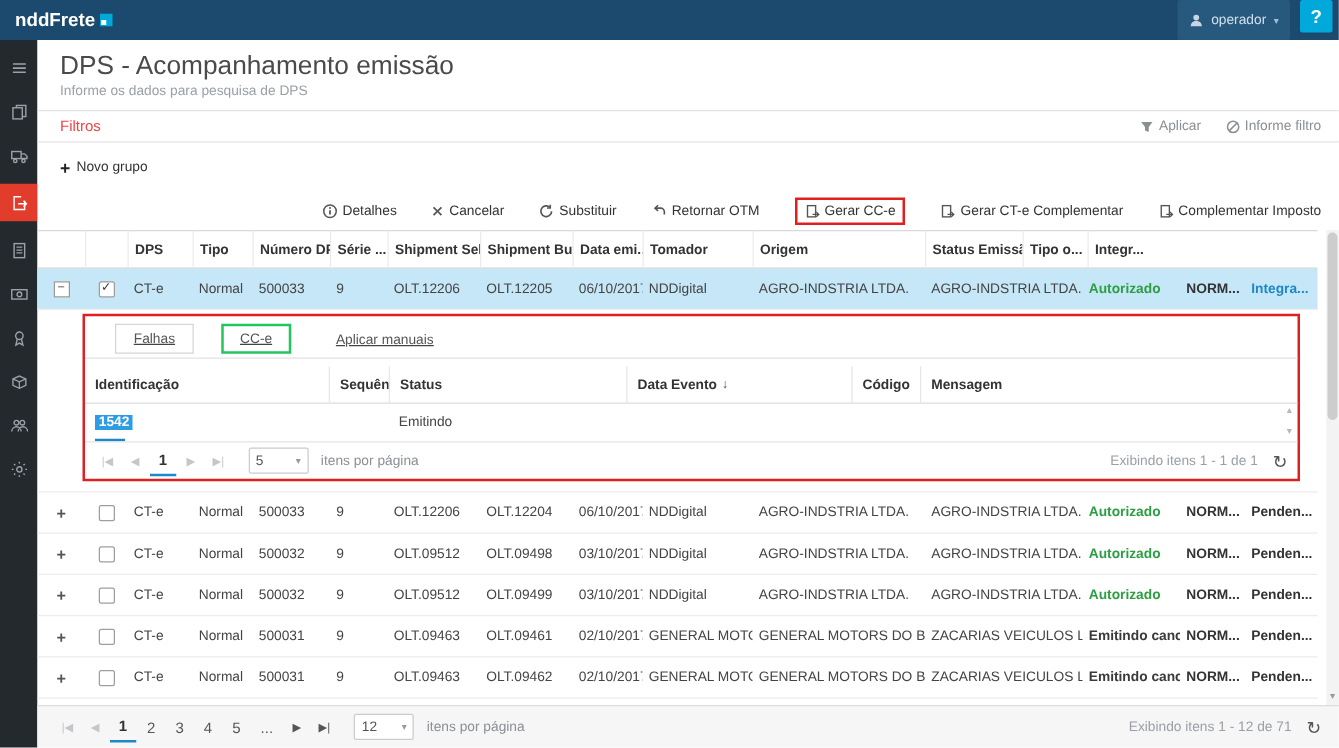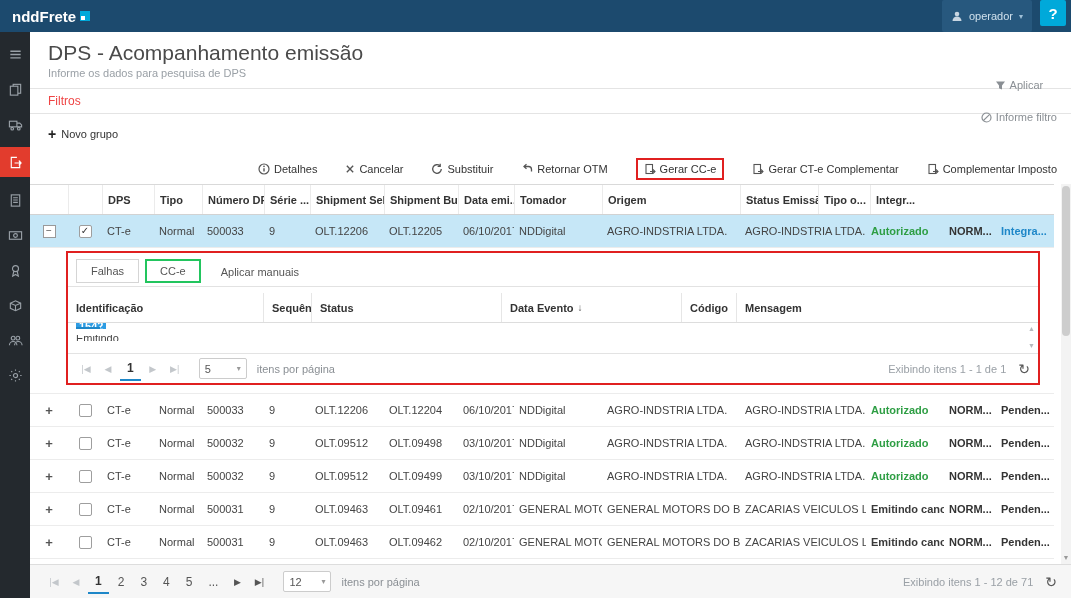--- a/index.html
+++ b/index.html
@@ -23,21 +23,21 @@
   .side-item{width:30px;height:24px;display:flex;align-items:center;justify-content:center;cursor:pointer;}
   .side-item.active{background:#e23c2d;height:30px;}
   
   .main{position:absolute;left:30px;top:32px;width:1041px;height:566px;background:#fff;}
   .page-header{height:56px;padding:9px 18px 0;}
   .page-title{font-size:21px;color:#4a4a4a;font-weight:400;}
   .page-subtitle{font-size:11px;color:#9aa0a6;margin-top:2px;}
   .filters-bar{height:26px;border-top:1px solid #e4e4e4;border-bottom:1px solid #e4e4e4;
                display:flex;align-items:center;justify-content:space-between;padding:0 14px 0 18px;}
   .filters-title{font-size:12px;color:#ef4444;}
-  .filters-actions{display:flex;gap:20px;align-items:center;color:#8a8f94;font-size:11px;flex-direction:column;}
+  .filters-actions{display:flex;gap:20px;align-items:center;color:#8a8f94;font-size:11px;}
   .filter-action{display:flex;align-items:center;gap:4px;cursor:pointer;}
   .novo-grupo{height:40px;padding:0 18px;display:flex;align-items:center;gap:5px;font-size:11px;color:#333;cursor:pointer;}
   .novo-plus{font-weight:bold;font-size:14px;color:#222;}
   .grid-toolbar{height:30px;display:flex;justify-content:flex-end;align-items:center;gap:28px;
                 padding-right:14px;font-size:11px;color:#333;}
   .tb-action{display:flex;align-items:center;gap:4px;cursor:pointer;white-space:nowrap;}
   .tb-action.highlight{border:2px solid #e02020;padding:3px 6px;}
   
   .grid{width:1024px;border-top:1px solid #d9d9d9;}
   .grid-row{display:flex;align-items:center;height:33px;border-bottom:1px solid #ececec;font-size:11px;color:#444;}
@@ -54,31 +54,31 @@
   .c-tipoo{width:52px;font-weight:bold;color:#333;}
   .c-integr{width:58px;font-weight:bold;color:#333;}.c-integr.blue{color:#1e87c8;}
   .expand-box{width:13px;height:13px;border:1px solid #999;background:#fff;display:flex;align-items:center;
               justify-content:center;font-size:10px;color:#555;line-height:1;}
   .plus{font-size:13px;color:#555;font-weight:bold;}
   .checkbox{width:13px;height:13px;border:1px solid #9e9e9e;border-radius:2px;background:#fff;
             display:flex;align-items:center;justify-content:center;font-size:10px;color:#333;line-height:1;}
   
   .detail-wrap{padding:3px 20px 8px 36px;border-bottom:1px solid #ececec;}
   .detail-panel{width:974px;border:2px solid #e02020;background:#fff;position:relative;}
-  .detail-tabs{display:flex;gap:6px;padding:6px 8px 0 8px;height:34px;border-bottom:1px solid #e2e2e2;align-items:flex-end;}
+  .detail-tabs{display:flex;gap:22px;padding:6px 8px 0 24px;height:34px;border-bottom:1px solid #e2e2e2;align-items:flex-end;text-decoration:underline;}
   .tab{font-size:11px;color:#555;padding:5px 14px;cursor:pointer;margin-bottom:3px;}
   .tab.plain{border:1px solid #d5d5d5;background:#fff;}
   .tab.cce{border:2px solid #22c55e;padding:4px 13px;background:#fff;}
   .detail-grid-head{display:flex;align-items:center;height:30px;margin-top:6px;border-bottom:1px solid #ddd;
                     font-weight:bold;font-size:11px;color:#333;}
   .dcell{padding:0 8px;white-space:nowrap;overflow:hidden;text-overflow:ellipsis;height:100%;display:flex;align-items:center;gap:4px;}
   .detail-grid-head .dcell + .dcell{border-left:1px solid #e6e6e6;}
   .d-ident{width:195px;position:relative;}.d-seq{width:48px;}.d-status{width:190px;}
   .d-data{width:180px;}.d-cod{width:55px;}.d-msg{flex:1;}
-  .detail-row{display:flex;height:30px;font-size:11px;color:#444;flex-direction:column;}
+  .detail-row{display:flex;align-items:center;height:30px;font-size:11px;color:#444;}
   .detail-row .d-ident::after{content:"";position:absolute;left:8px;bottom:0;width:24px;height:2px;background:#1e87c8;}
   .sel-text{background:#2d9ce3;color:#fff;padding:0 3px;font-weight:bold;}
   .sort-ic{font-size:10px;color:#555;}
   .detail-scroll{position:absolute;right:3px;top:72px;display:flex;flex-direction:column;gap:10px;
                  color:#b5b9bd;font-size:7px;align-items:center;}
   
   .pager{display:flex;align-items:center;font-size:12px;color:#555;gap:2px;}
   .detail-pager{border-top:1px solid #e3e3e3;height:30px;padding:0 8px;}
   .pg-btn{min-width:20px;text-align:center;font-size:9px;cursor:pointer;display:inline-flex;justify-content:center;}
   .pg-btn.dis{color:#c3c7cb;}.pg-btn.en{color:#555;}

